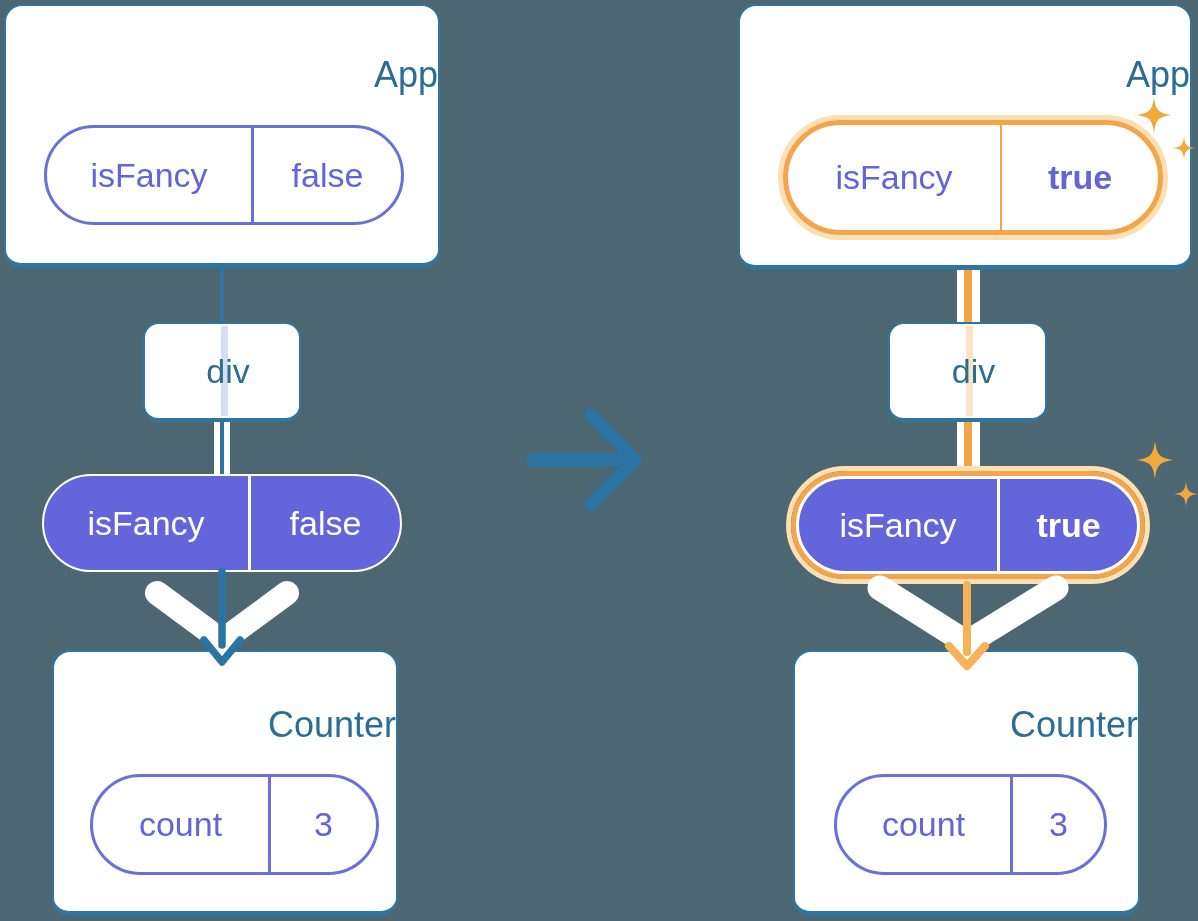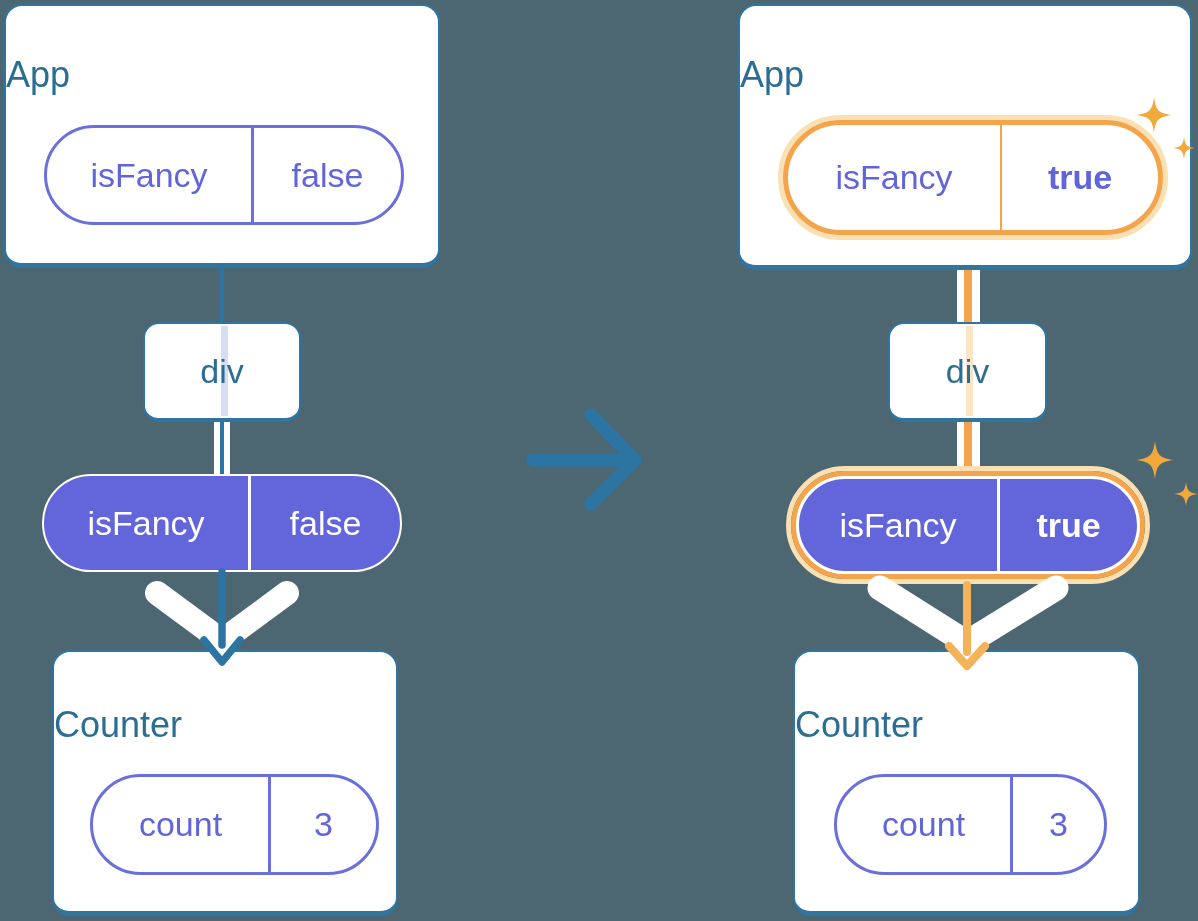--- a/index.html
+++ b/index.html
@@ -14,22 +14,22 @@
   #canvas{
     position:relative;width:1198px;height:921px;background:var(--bg);
     overflow:hidden;font-family:"Liberation Sans",sans-serif;
   }
   .abs{position:absolute}
   .card{
     position:absolute;background:var(--card-bg);
     border:2px solid var(--card-border);border-bottom-width:5px;border-radius:18px;
   }
   .card .node-title{
-    position:absolute;left:0;right:0;text-align:left;
-    font-size:36px;font-weight:400;color:var(--title);line-height:36px;
+    position:absolute;left:0;right:0;text-align:right;
+    font-size:36px;font-weight:400;color:var(--title);line-height:36px;padding-left:12px;
   }
   .div-box{border-radius:16px;border-bottom-width:4px}
   .div-box .node-title{position:absolute;inset:0;display:flex;align-items:center;justify-content:center}
   .through-line{position:absolute;top:2px;bottom:2px;width:7px}
   .pill{position:absolute;display:flex;align-items:stretch;border-radius:999px;overflow:hidden}
   .pill .cell{display:flex;align-items:center;justify-content:center;font-size:34px}
   .pill .divider{flex:0 0 auto}
   .outline-pill{border:3px solid var(--purple-outline);color:var(--purple-text)}
   .outline-pill .divider{width:3px;background:var(--purple-outline)}
   .filled-pill{background:var(--purple-fill);border:2px solid #fff;color:#fff}

